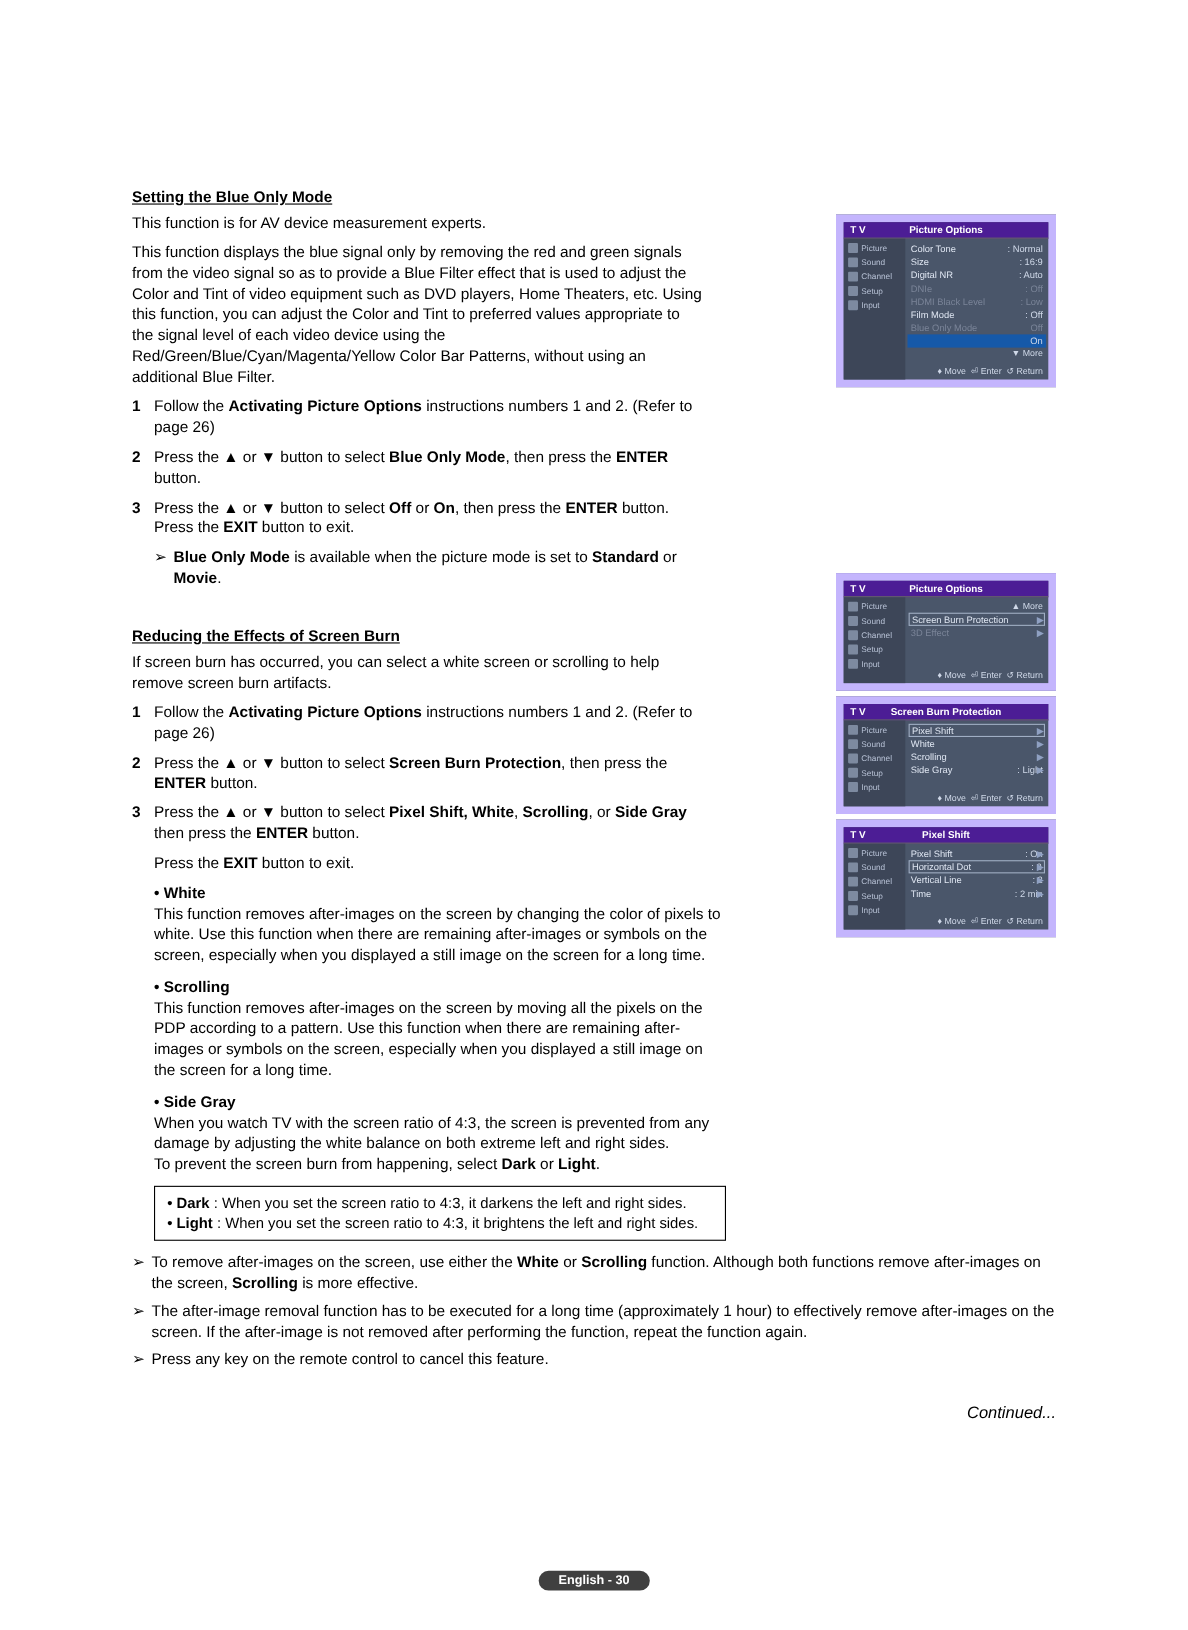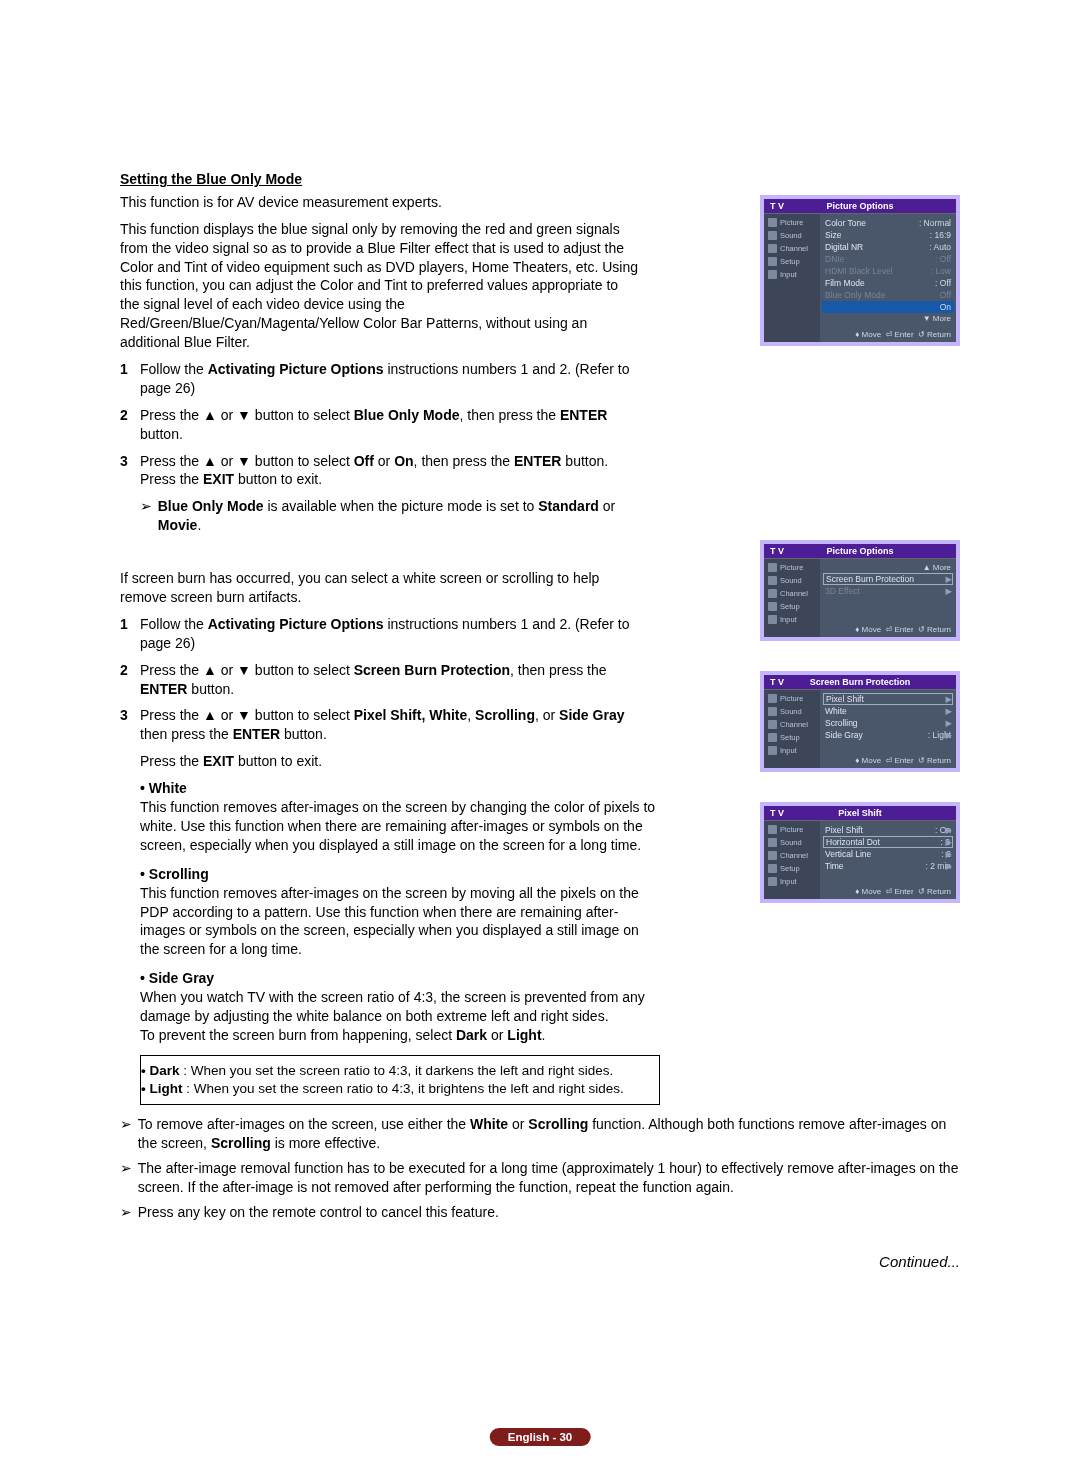--- a/index.html
+++ b/index.html
@@ -9,29 +9,29 @@
   .section-title { font-weight: bold; text-decoration: underline; margin-bottom: 4px; }
   .intro-text { margin-bottom: 8px; max-width: 520px; }
   .numbered { display: flex; margin-bottom: 8px; max-width: 520px; }
   .numbered .num { font-weight: bold; width: 20px; flex-shrink: 0; }
   .numbered .txt { flex: 1; }
   .sub-note { display: flex; margin-left: 20px; max-width: 500px; }
   .sub-note .ptr { margin-right: 6px; }
   .exit-line { margin-left: 20px; margin-bottom: 8px; }
   .bullet-block { margin-left: 20px; margin-bottom: 10px; max-width: 520px; }
   .bullet-block .bt { font-weight: bold; }
-  .boxed { border: 1px solid #000; padding: 6px 0; margin: 8px 0 10px 20px; max-width: 520px; font-size: 13.5px; }
+  .boxed { border: 1px solid #000; padding: 6px 11px; margin: 8px 0 10px 20px; max-width: 520px; font-size: 13.5px; }
   .tail-note { display: flex; margin-bottom: 6px; }
   .tail-note .ptr { margin-right: 6px; }
   .continued { text-align: right; font-style: italic; margin-top: 30px; font-size: 15px; }
-  .page-footer { position: absolute; bottom: 36px; left: 50%; transform: translateX(-50%); background: #7f1d1d; color: #fff; font-size: 11.5px; padding: 3px 18px; border-radius: 10px; font-weight: bold; }
+  .page-footer { position: absolute; bottom: 36px; left: 50%; transform: translateX(-50%); background: #404040; color: #fff; font-size: 11.5px; padding: 3px 18px; border-radius: 10px; font-weight: bold; }
 
   
   .osd-col { position: absolute; right: 120px; top: 195px; width: 200px; font-size: 8.5px; color: #fff; }
-  .osd { border: 4px solid #c4b5fd; margin-bottom: 30px; background: #4a566a; position: relative; }
+  .osd { border: 7px solid #c4b5fd; margin-bottom: 5px; background: #4a566a; position: relative; }
   .osd-tv { position: absolute; top: 2px; left: 6px; font-weight: bold; font-size: 9px; color: #fff; }
   .osd-title { text-align: center; background: #4c1d95; font-weight: bold; padding: 2px 0; font-size: 9px; border-bottom: 1px solid #666; }
   .osd-body { display: flex; min-height: 78px; }
   .osd-side { width: 56px; background: #3d4658; display: flex; flex-direction: column; padding-top: 2px; }
   .side-item { font-size: 7.5px; color: #b8c2d6; padding: 2px 4px; display: flex; align-items: center; gap: 3px; }
   .side-ico { width: 9px; height: 9px; background: #7d8aa0; border-radius: 1px; flex-shrink: 0; }
   .osd-main { flex: 1; padding: 3px 5px 18px 5px; position: relative; }
   .row { display: flex; justify-content: space-between; padding: 1px 0; }
   .row .lab { color: #dfe6f2; }
   .row .val { color: #cfd8e8; }
@@ -66,20 +66,21 @@
       <div class="num">3</div>
       <div class="txt"><span>Press the ▲ or ▼ button to select </span><b>Off</b><span> or </span><b>On</b><span>, then press the </span><b>ENTER</b><span> button. Press the </span><b>EXIT</b><span> button to exit.</span></div>
     </div>
     <div class="sub-note">
       <div class="ptr">➢</div>
       <div><b>Blue Only Mode</b><span> is available when the picture mode is set to </span><b>Standard</b><span> or </span><b>Movie</b><span>.</span></div>
     </div>
 
     <div style="height:34px;"></div>
 
+    <div class="section-title">Reducing the Effects of Screen Burn</div>
     <div class="intro-text">If screen burn has occurred, you can select a white screen or scrolling to help remove screen burn artifacts.</div>
 
     <div class="numbered">
       <div class="num">1</div>
       <div class="txt"><span>Follow the </span><b>Activating Picture Options</b><span> instructions numbers 1 and 2. (Refer to page 26)</span></div>
     </div>
     <div class="numbered">
       <div class="num">2</div>
       <div class="txt"><span>Press the ▲ or ▼ button to select </span><b>Screen Burn Protection</b><span>, then press the </span><b>ENTER</b><span> button.</span></div>
     </div>

